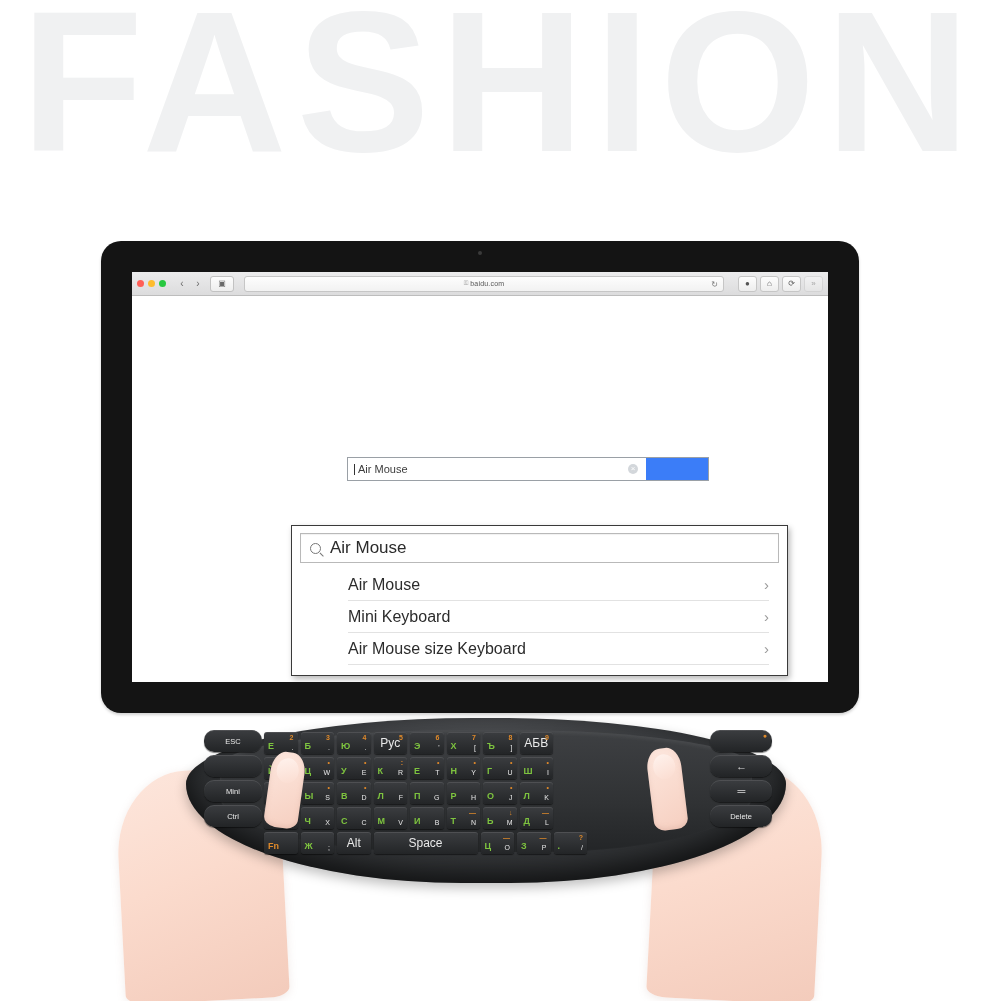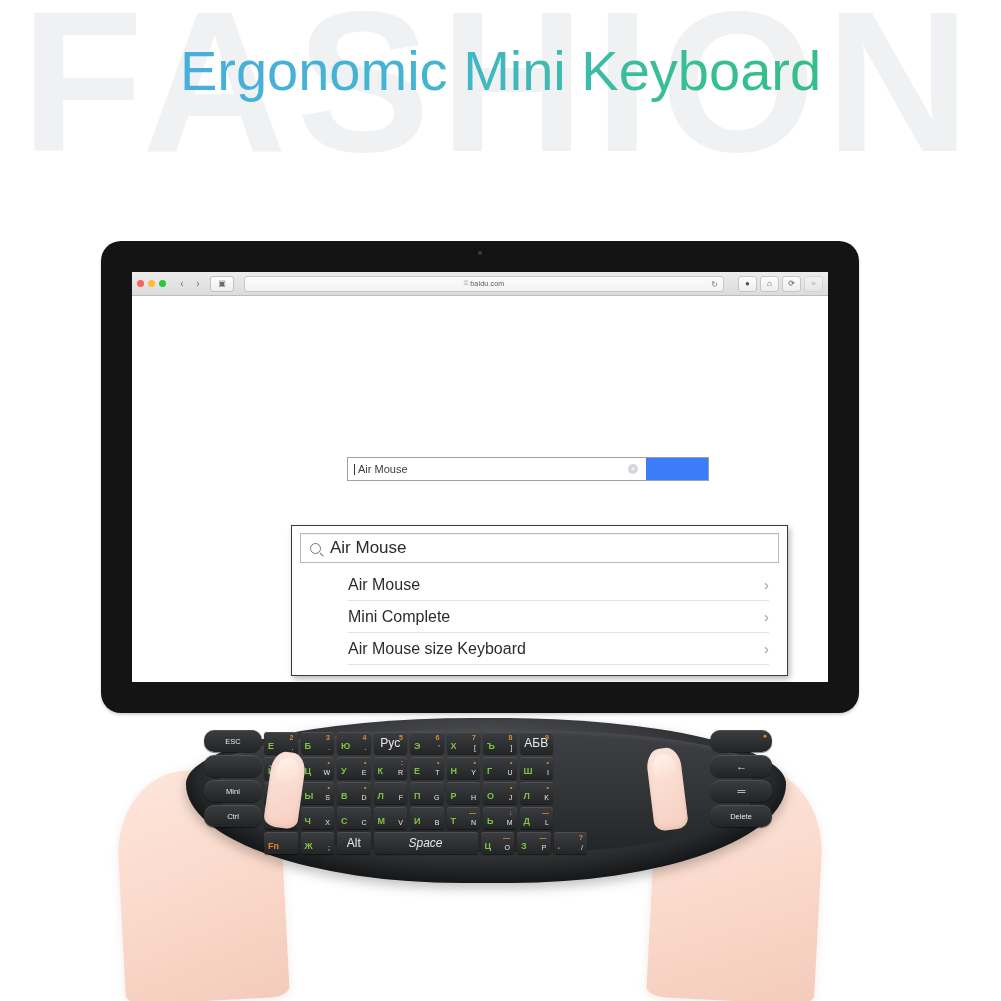--- a/index.html
+++ b/index.html
@@ -290,21 +290,21 @@
   }
   .k .nu {
     position:absolute; right:4px; top:2px;
     font-size: 7px; color:#e08a2a; font-weight:bold; line-height:1;
   }
   .k .wide-lbl {
     position:absolute; left:0; right:0; top:50%;
     transform:translateY(-50%);
     text-align:center; font-size:12px; color:#e9e9e9; line-height:1;
   }
-  .k.w-space { width: 104px; font-style: italic; }
+  .k.w-space { width: 104px; }
   .k.w-alt { width: 33.5px; }
 
   .side-left {
     position: absolute; left: 18px; top: 12px; width: 58px;
   }
   .side-right {
     position: absolute; right: 14px; top: 12px; width: 62px;
   }
   .sk {
     height: 22px; margin-bottom: 3px;
@@ -362,21 +362,20 @@
     opacity:.95;
   }
 </style>
 </head>
 <body>
 
 <div id="page">
 
   <div class="watermark">FASHION</div>
 
-  <div class="headline">Ergonomic  Mini Keyboard</div>
 
   <div class="subtitle">
   </div>
 
   <div class="monitor">
     <div class="monitor-cam"></div>
 
     <div class="screen">
 
       <div class="chrome">
@@ -416,21 +415,21 @@
           <div class="popup-input">
             <span class="mag"></span>
             <span class="popup-input-text">Air Mouse</span>
           </div>
           <div class="sugg-list">
             <div class="sugg">
               <span>Air Mouse</span>
               <span class="sugg-chev">›</span>
             </div>
             <div class="sugg">
-              <span>Mini Complete</span>
+              <span>Mini Keyboard</span>
               <span class="sugg-chev">›</span>
             </div>
             <div class="sugg">
               <span>Air Mouse size Keyboard</span>
               <span class="sugg-chev">›</span>
             </div>
           </div>
         </div>
 
       </div>

